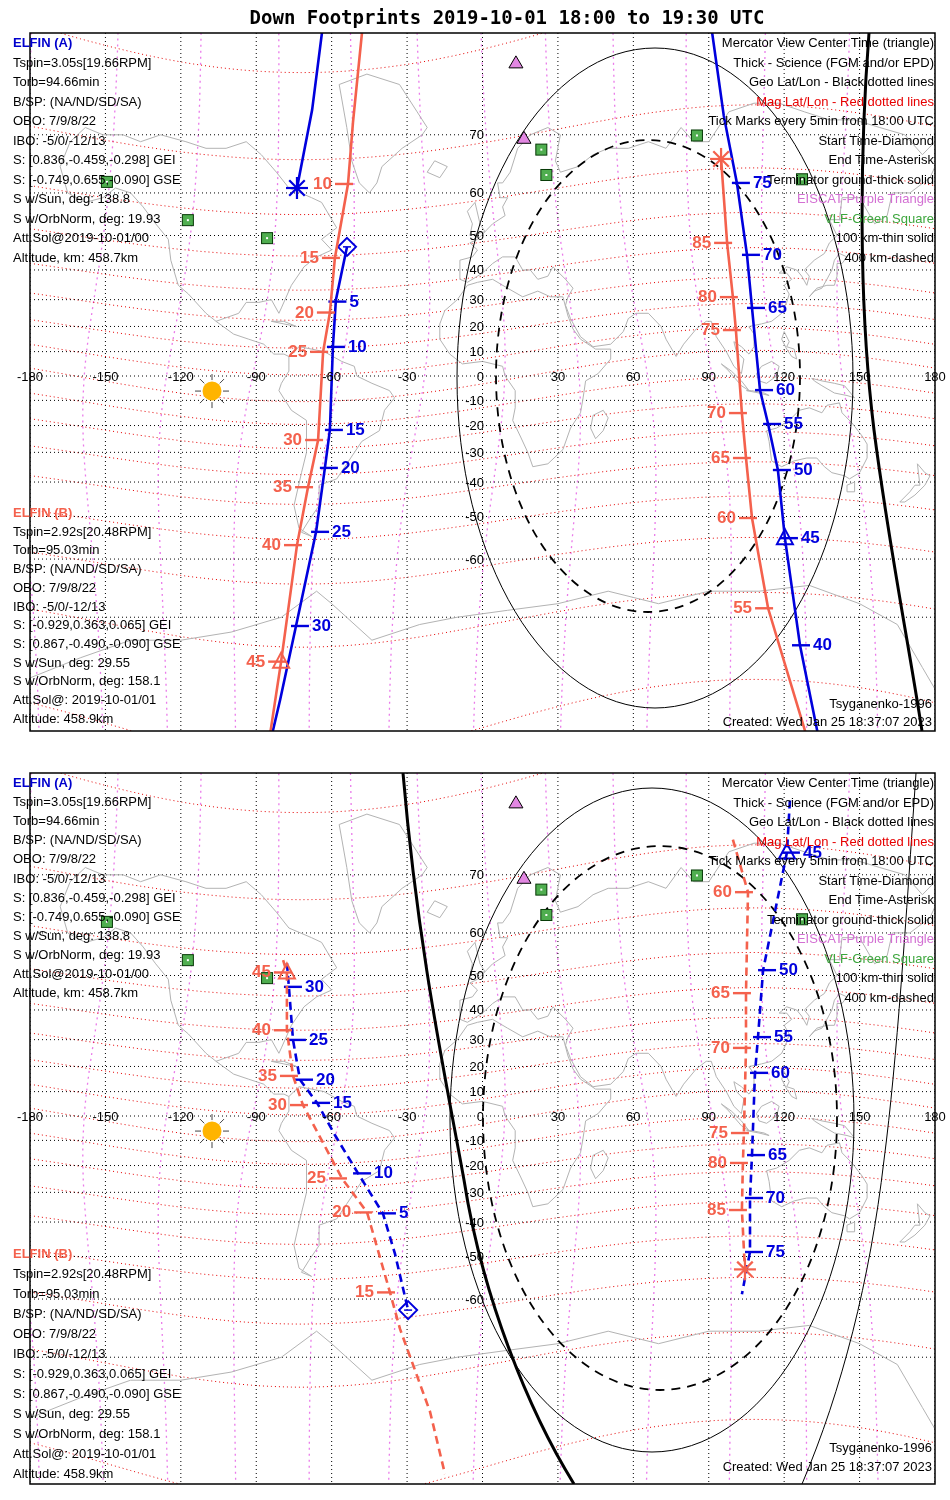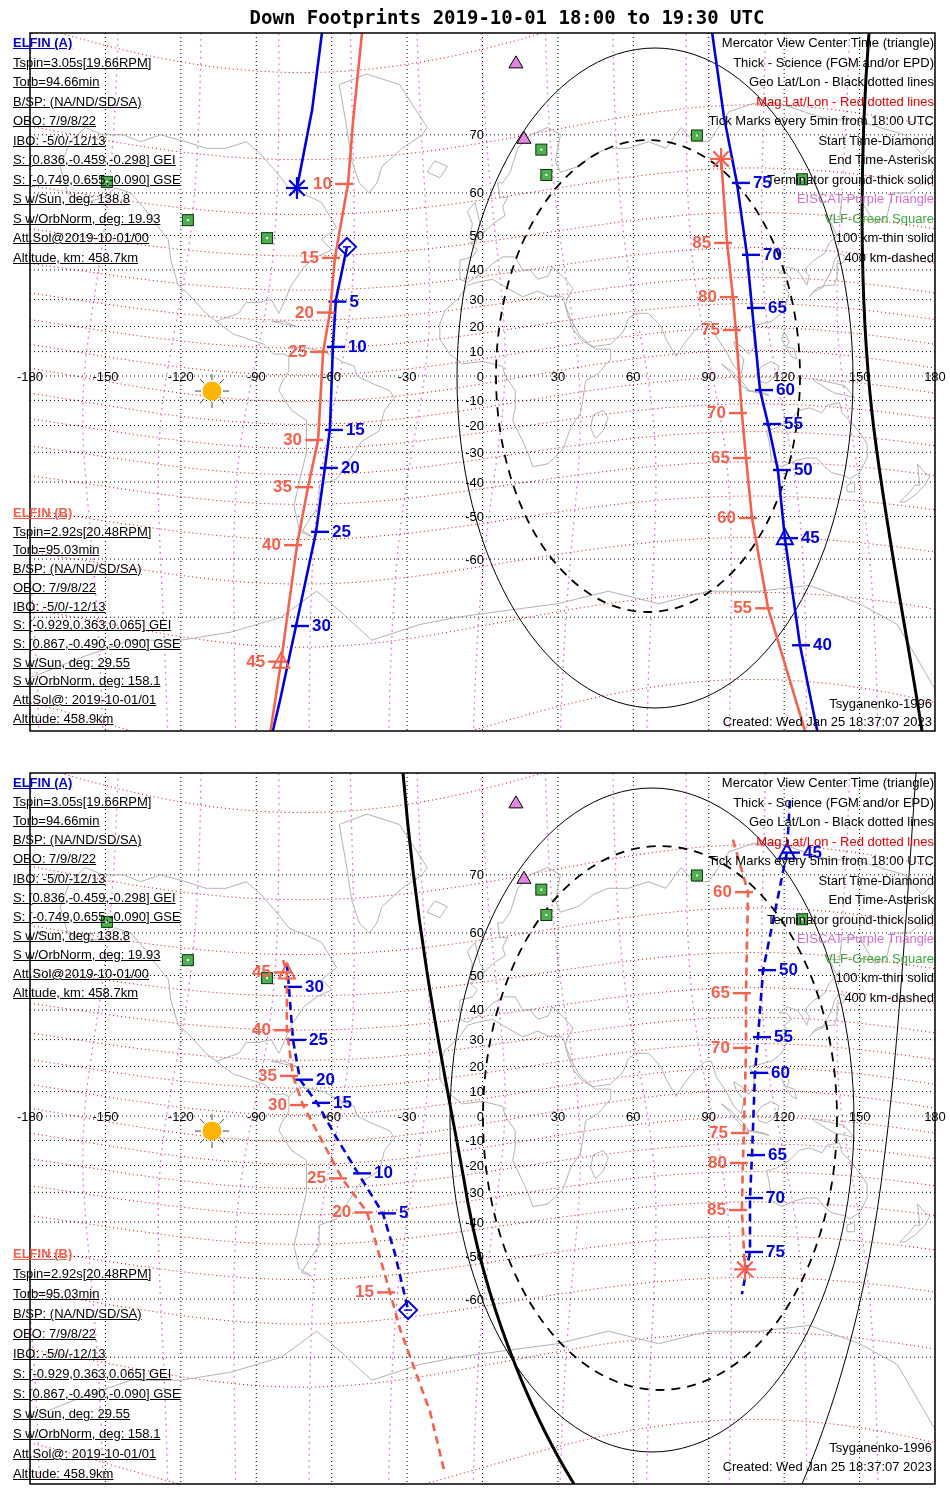--- a/index.html
+++ b/index.html
@@ -2,21 +2,21 @@
 <html><head>
 <meta charset="utf-8">
 <style>
   html,body{margin:0;padding:0;background:#fff;}
   body{width:950px;height:1500px;position:relative;font-family:"Liberation Sans",sans-serif;color:#000;overflow:hidden;}
   #map{position:absolute;left:0;top:0;}
   svg text{font-family:"Liberation Sans",sans-serif;}
   #overlay{position:absolute;left:0;top:0;width:950px;height:1500px;pointer-events:none;}
   .ttl{position:absolute;left:0;width:950px;text-align:center;font:bold 19px "DejaVu Sans Mono",monospace;letter-spacing:0px;white-space:pre;padding-left:32px;}
   .ftr{position:absolute;right:18px;font:13px "Liberation Sans",sans-serif;text-align:right;white-space:pre;}
-  .iline{position:absolute;font:13px "Liberation Sans",sans-serif;white-space:pre;text-decoration:underline;}
+  .iline{position:absolute;font:13px "Liberation Sans",sans-serif;white-space:pre;}
   .ihdr{font-weight:bold;}
   .lline{position:absolute;right:16px;font:13px "Liberation Sans",sans-serif;text-align:right;white-space:pre;}
 </style>
 </head>
 <body>
 
 <svg id="map" width="950" height="1500">
     <defs>
       <clipPath id="clip0">
         <rect x="30" y="33" width="905" height="698"></rect>

